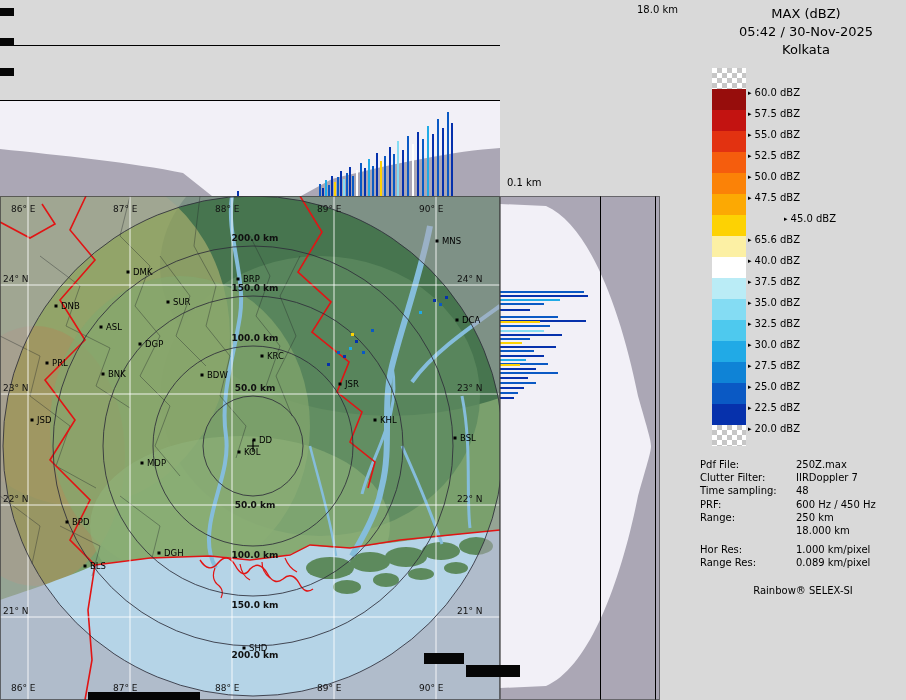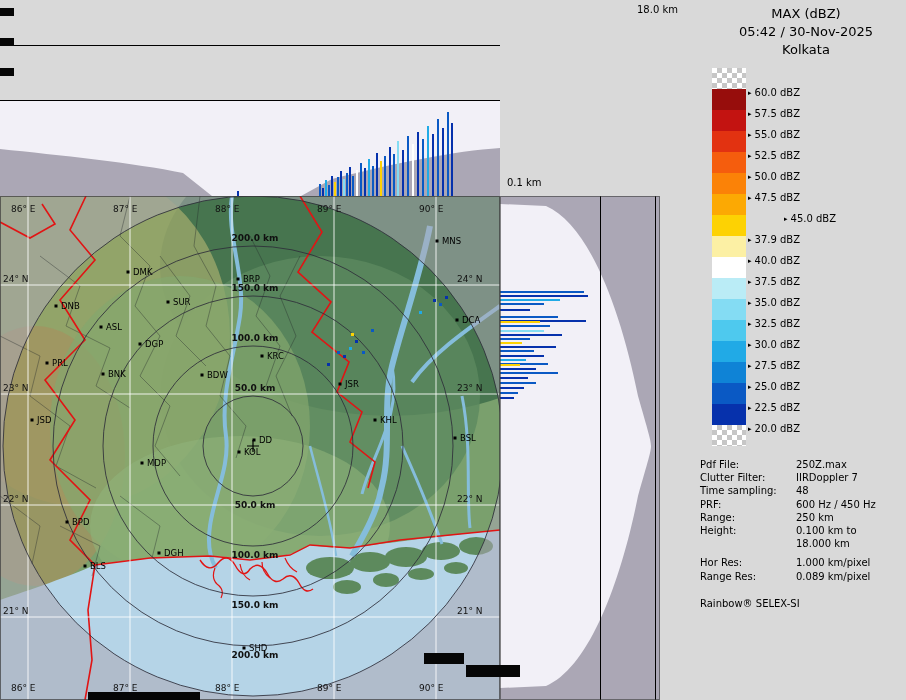--- a/index.html
+++ b/index.html
@@ -12,21 +12,21 @@
   .band{width:34px;height:21px;}
   .checker{width:34px;height:21px;background-color:#fff;
     background-image:linear-gradient(45deg,#c6c6c6 25%,transparent 25%,transparent 75%,#c6c6c6 75%),
                      linear-gradient(45deg,#c6c6c6 25%,transparent 25%,transparent 75%,#c6c6c6 75%);
     background-size:10px 10px;background-position:0 0,5px 5px;}
   .legend-labels{position:absolute;left:748px;top:72px;width:130px;height:400px;}
   .lg-label{position:absolute;left:0;font-size:10px;line-height:13px;color:#000;white-space:nowrap;}
   .lg-label .arr{font-size:7px;margin-right:3px;vertical-align:1px;}
   .info{position:absolute;left:700px;top:458px;width:206px;font-size:10px;line-height:13.2px;color:#000;}
   .inforow .il{display:inline-block;width:96px;}
-  .footer{margin-top:8px;}
+  .footer{margin-top:8px;text-align:center;}
   .geo{font-size:9px;fill:#121212;}
   .rlab{font-size:9px;font-weight:bold;fill:#101010;}
   .stlab{font-size:8.5px;fill:#000;}
   .grid{stroke:#ffffff;stroke-width:1;opacity:.85;}
   .ring{fill:none;stroke:#2e2e3a;stroke-width:1;opacity:.85;}
   .stdot{fill:#000;}
   svg text{font-family:"DejaVu Sans",sans-serif;}
 </style>
 </head>
 <body>
@@ -317,40 +317,39 @@
     <div class="checker"></div>
   </div>
   <div class="legend-labels" id="lglabels">
       <div class="lg-label" style="top: 14px;"><span class="arr">▸</span><span>60.0 dBZ</span></div>
       <div class="lg-label" style="top: 35px;"><span class="arr">▸</span><span>57.5 dBZ</span></div>
       <div class="lg-label" style="top: 56px;"><span class="arr">▸</span><span>55.0 dBZ</span></div>
       <div class="lg-label" style="top: 77px;"><span class="arr">▸</span><span>52.5 dBZ</span></div>
       <div class="lg-label" style="top: 98px;"><span class="arr">▸</span><span>50.0 dBZ</span></div>
       <div class="lg-label" style="top: 119px;"><span class="arr">▸</span><span>47.5 dBZ</span></div>
       <div class="lg-label" style="top: 140px; margin-left: 36px;"><span class="arr">▸</span><span>45.0 dBZ</span></div>
-      <div class="lg-label" style="top: 161px;"><span class="arr">▸</span><span>37.9 dBZ</span></div>
+      <div class="lg-label" style="top: 161px;"><span class="arr">▸</span><span>65.6 dBZ</span></div>
       <div class="lg-label" style="top: 182px;"><span class="arr">▸</span><span>40.0 dBZ</span></div>
       <div class="lg-label" style="top: 203px;"><span class="arr">▸</span><span>37.5 dBZ</span></div>
       <div class="lg-label" style="top: 224px;"><span class="arr">▸</span><span>35.0 dBZ</span></div>
       <div class="lg-label" style="top: 245px; text-align: center;"><span class="arr">▸</span><span>32.5 dBZ</span></div>
       <div class="lg-label" style="top: 266px;"><span class="arr">▸</span><span>30.0 dBZ</span></div>
       <div class="lg-label" style="top: 287px;"><span class="arr">▸</span><span>27.5 dBZ</span></div>
       <div class="lg-label" style="top: 308px;"><span class="arr">▸</span><span>25.0 dBZ</span></div>
       <div class="lg-label" style="top: 329px;"><span class="arr">▸</span><span>22.5 dBZ</span></div>
       <div class="lg-label" style="top: 350px;"><span class="arr">▸</span><span>20.0 dBZ</span></div>
     </div>
 
   <div class="info">
     <div id="inforows">
         <div class="inforow"><span class="il">Pdf File:</span><span class="iv">250Z.max</span></div>
         <div class="inforow"><span class="il">Clutter Filter:</span><span class="iv">IIRDoppler 7</span></div>
         <div class="inforow"><span class="il">Time sampling:</span><span class="iv">48</span></div>
         <div class="inforow"><span class="il">PRF:</span><span class="iv">600 Hz / 450 Hz</span></div>
         <div class="inforow"><span class="il">Range:</span><span class="iv">250 km</span></div>
-        <div class="inforow"><span class="il">Height:</span><span class="iv">0.100 km to</span></div>
         <div class="inforow"><span class="il"></span><span class="iv">18.000 km</span></div>
         <div style="height: 6px;"></div>
         <div class="inforow"><span class="il">Hor Res:</span><span class="iv">1.000 km/pixel</span></div>
         <div class="inforow"><span class="il">Range Res:</span><span class="iv">0.089 km/pixel</span></div>
         <div style="height: 6px;"></div>
       </div>
     <div class="footer">Rainbow® SELEX-SI</div>
   </div>
 
 </div>

